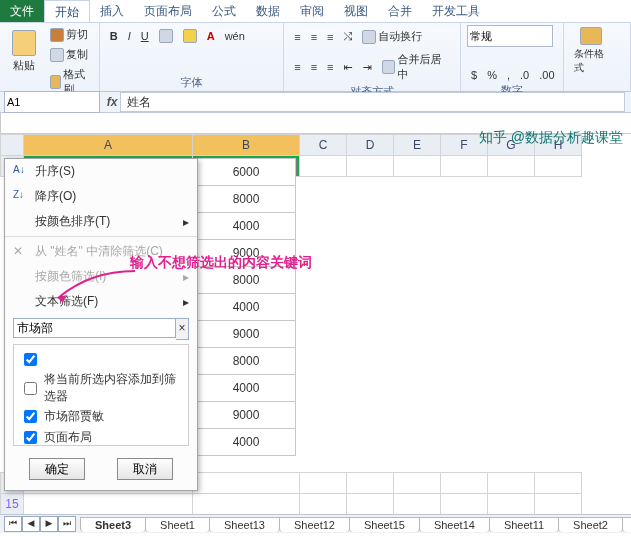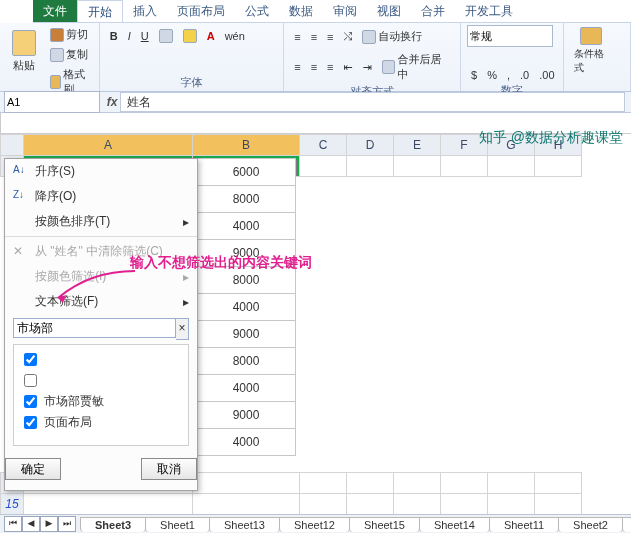--- a/index.html
+++ b/index.html
@@ -1,16 +1,16 @@
 <!DOCTYPE html>
 <html><head>
 <meta charset="utf-8">
 <style>
   html,body{margin:0;padding:0;font-family:"Microsoft YaHei","SimSun",Arial,sans-serif;font-size:12px;color:#333;background:#fff;width:631px;height:547px;overflow:hidden;}
-  .ribbon-tabs{display:flex;height:22px;background:#fff;border-bottom:1px solid #c9d4e9;margin-left:33px;}
+  .ribbon-tabs{display:flex;height:22px;background:#fff;border-bottom:1px solid #c9d4e9;}
   .ribbon-tab{padding:3px 10px 0 10px;font-size:12px;color:#3b5a82;cursor:default;}
   .ribbon-tab.active{background:#1e7a3f;color:#fff;}
   .ribbon-tab.sel{background:#fff;border:1px solid #c9d4e9;border-bottom:none;color:#2b4f7d;}
   .ribbon{display:flex;height:68px;background:linear-gradient(#f6f9fd,#eef3fb);border-bottom:1px solid #b9c8de;}
   .grp{display:flex;flex-direction:column;justify-content:space-between;border-right:1px solid #cfd9ea;padding:2px 6px;}
   .grp-body{display:flex;align-items:flex-start;gap:4px;flex:1;}
   .grp-label{text-align:center;font-size:11px;color:#4a6184;height:14px;}
   .btn{display:inline-flex;align-items:center;gap:2px;padding:1px 3px;border:1px solid transparent;border-radius:2px;font-size:11px;}
   .big{flex-direction:column;width:34px;height:48px;justify-content:center;}
   .ico{display:inline-block;width:16px;height:16px;background:#d0d7e5;border:1px solid #9aa8bf;border-radius:2px;}
@@ -25,31 +25,31 @@
   .gap{height:20px;border-left:1px solid #ccc;border-bottom:1px solid #ccc;background:#fff;}
   .sheet{position:relative;}
   table.grid{border-collapse:collapse;table-layout:fixed;}
   table.grid th,table.grid td{border:1px solid #d4d4d4;height:20px;font-size:12px;padding:0;text-align:center;font-weight:normal;}
   table.grid th{background:#e9edf4;color:#3a4a66;}
   .corner{width:22px;background:#e9edf4;}
   .colA{width:168px;} .colB{width:106px;} .colO{width:46px;}
   th.sel{background:#f2c15d!important;color:#333;}
   td.hdr{background:#1aa84f;color:#fff;height:24px;position:relative;}
   .fbtn{position:absolute;right:2px;top:4px;width:14px;height:14px;border:1px solid #7a7a7a;background:#f4f4f4;font-size:8px;line-height:12px;}
-  .rownum{background:#e9edf4;color:#1d4ed8;width:22px;font-style:italic;}
+  .rownum{background:#e9edf4;color:#8b5cf6;width:22px;}
   .menu{position:absolute;left:4px;top:24px;width:192px;background:#fcfcfc;border:1px solid #a4a4a4;box-shadow:2px 2px 5px rgba(0,0,0,.25);font-size:12px;z-index:5;}
   .mitem{display:flex;align-items:center;gap:6px;padding:4px 8px;border-bottom:0;}
   .mitem .mico{width:16px;height:16px;display:inline-block;}
   .mitem.dis{color:#a8a8a8;}
   .search{margin:4px 8px;display:flex;}
   .search input{flex:1;height:18px;border:1px solid #9bb0d0;padding:0 3px;font-size:12px;}
   .search .x{width:18px;height:20px;border:1px solid #9bb0d0;border-left:none;background:#f2f2f2;text-align:center;line-height:18px;}
   .chkpanel{margin:2px 8px 6px 8px;border:1px solid #cfcfcf;background:#fff;height:92px;overflow:auto;padding:4px 6px;}
   .chk{display:flex;align-items:center;gap:4px;padding:1px 0;}
-  .btnrow{display:flex;justify-content:space-between;gap:32px;padding:6px 0 10px 0;}
+  .btnrow{display:flex;justify-content:center;gap:32px;padding:6px 0 10px 0;}
   .dlgbtn{width:56px;height:22px;border:1px solid #8a8a8a;background:linear-gradient(#fdfdfd,#e6e6e6);font-size:12px;}
   .callout{position:absolute;left:130px;top:120px;color:#e11f8f;font-size:14px;font-weight:bold;z-index:7;}
   .callout svg{position:absolute;left:-80px;top:12px;}
   .valcol{position:absolute;left:196px;top:24px;width:100px;z-index:3;}
   .valcol div{height:26px;line-height:26px;border:1px solid #c7c7c7;border-top:none;text-align:center;background:#fff;}
   .valcol div:first-child{border-top:1px solid #c7c7c7;}
   .tabsbar{position:absolute;left:0;bottom:14px;right:0;height:18px;display:flex;align-items:center;background:#eef1f6;border-top:1px solid #bcc5d4;font-size:11px;}
   .nav{display:flex;gap:0;margin:0 4px;}
   .nav span{width:16px;height:14px;border:1px solid #9aa8bf;background:#fff;text-align:center;line-height:12px;font-size:9px;}
   .stab{padding:1px 14px;border:1px solid #b8b8b8;border-bottom:none;background:#fff;border-radius:0 0 4px 4px;margin-right:-1px;}
@@ -238,20 +238,21 @@
     <div class="search">
       <input value="市场部" style="">
       <div class="x">×</div>
     </div>
     <div class="chkpanel">
       <div class="chk">
           <input type="checkbox" checked="" style="">
         </div>
       <div class="chk">
           <input type="checkbox" style="">
+          <span>将当前所选内容添加到筛选器</span>
         </div>
       <div class="chk">
           <input type="checkbox" checked="" style="">
           <span>市场部贾敏</span>
         </div>
       <div class="chk">
           <input type="checkbox" checked="" style="">
           <span>页面布局</span>
         </div>
 

